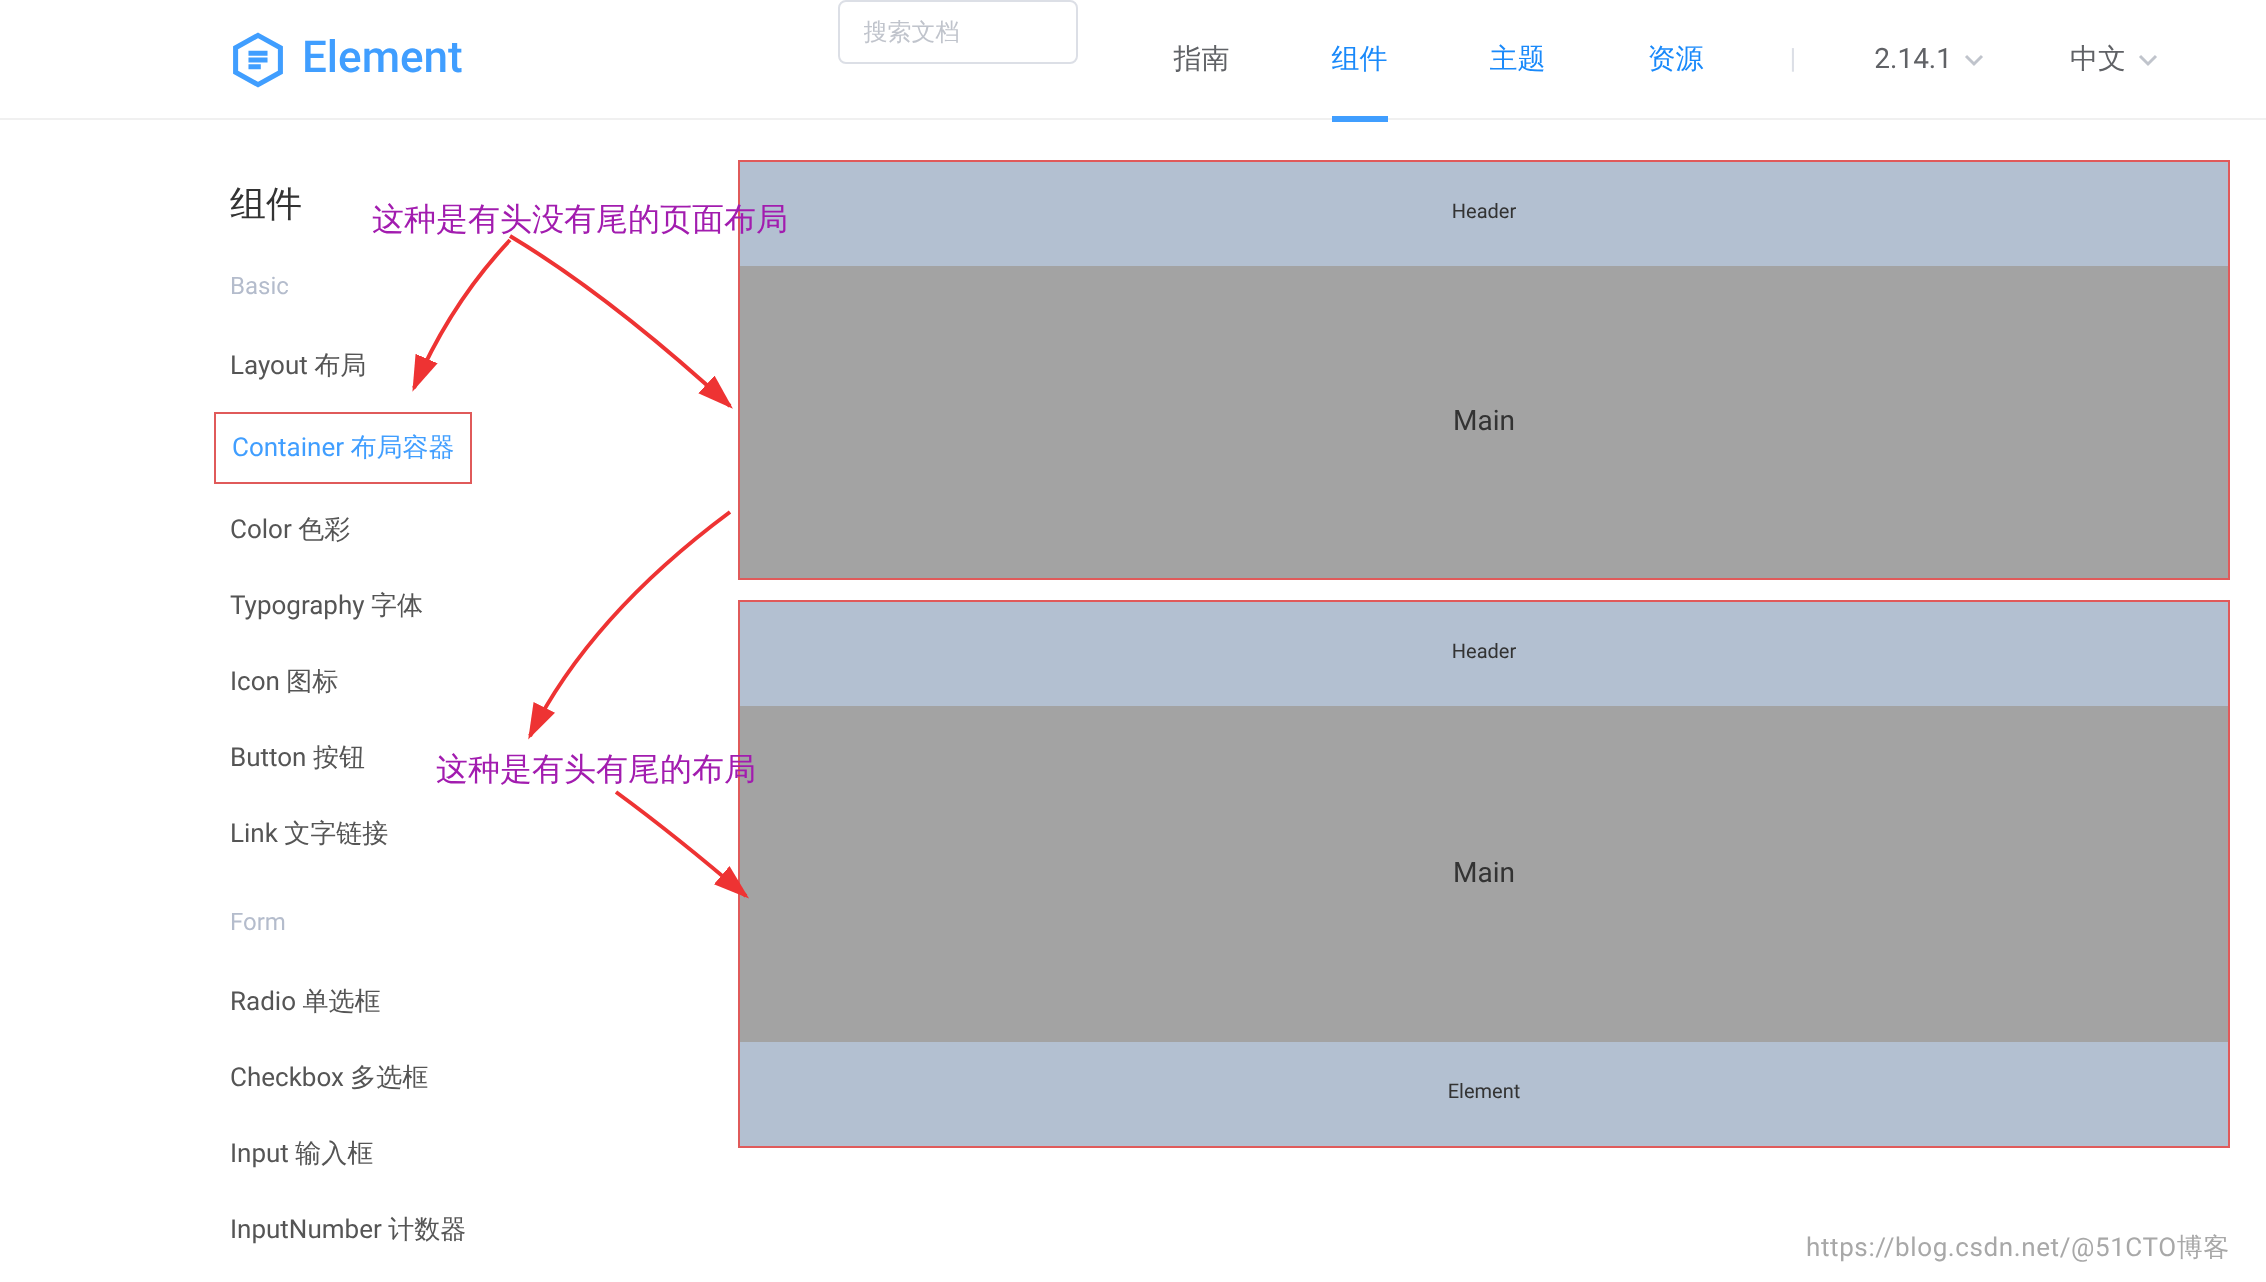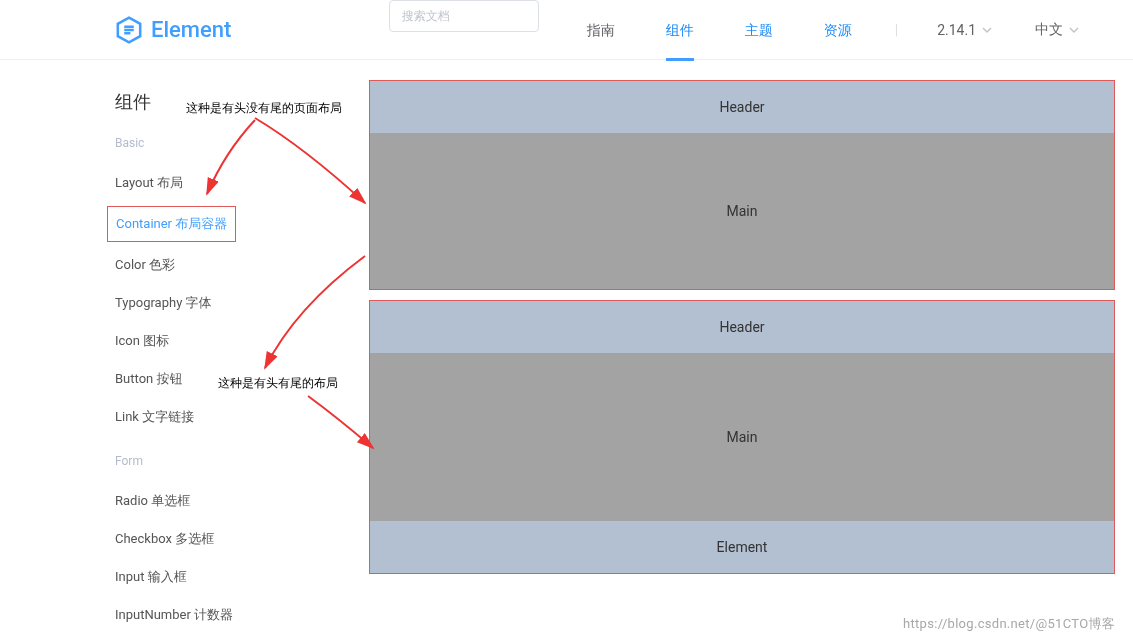--- a/index.html
+++ b/index.html
@@ -1,42 +1,42 @@
 <!DOCTYPE html>
 <html><head>
 <meta charset="utf-8">
 <style>
 *{box-sizing:border-box;margin:0;padding:0}
 body{font-family:-apple-system,BlinkMacSystemFont,"Segoe UI",Roboto,"Helvetica Neue",Arial,sans-serif;font-size:14px;color:#5e6d82;background:#fff;width:1133px;height:641px;overflow:hidden;position:relative}
 .topnav{height:60px;display:flex;padding:0 40px 0 115px;border-bottom:1px solid #f0f0f0}
 .logo{display:flex;align-items:center;gap:8px;color:#409eff;font-size:22px;font-weight:500}
 .logo svg{width:28px;height:28px}
 .spacer{flex:1}
-.search{width:150px;height:32px;border:1px solid #dcdfe6;border-radius:4px;padding:0 12px;font-size:12px;color:#ec4899;margin-right:30px}
+.search{width:120px;height:32px;border:1px solid #dcdfe6;border-radius:4px;padding:0 12px;font-size:12px;color:#ec4899;margin-right:30px}
 .search::placeholder{color:#c0c4cc}
 .nav-links{display:flex;align-items:center;gap:15px}
 .nav-link{padding:0 18px;color:#1989fa;font-size:14px;cursor:pointer;line-height:60px;position:relative}
 .nav-guide{color:#606266}
 .nav-link.active::after{content:"";position:absolute;bottom:-1px;left:18px;right:18px;height:3px;background:#409eff}
 .nav-sep{color:#dcdfe6;margin:0 10px}
 .nav-ver{color:#606266;display:flex;align-items:center;gap:6px;padding:0 14px}
 .chev{width:10px;height:10px}
 .page{display:flex;padding-left:115px}
 .sidebar{width:250px;padding-top:30px;position:relative}
 .sidebar-title{font-size:18px;color:#333;font-weight:500;margin-bottom:22px}
 .group-label{font-size:12px;color:#b4bccc;margin:18px 0 14px}
 .side-item{font-size:13px;color:#555;padding:10px 0;cursor:pointer}
 .side-item.active{color:#409eff;border:1px solid #e05a5a;padding:8px 8px;margin:4px 0 4px -8px;display:inline-block}
 .content{flex:1;padding:20px 18px 20px 4px;position:relative}
 .demo{border:1px solid #e05a5a;margin-bottom:10px;background:#eef2f6}
-.demo-header,.demo-footer{background:#b3c0d1;color:#333;text-align:center;height:52px;line-height:52px;font-size:14px}
+.demo-header,.demo-footer{background:#b3c0d1;color:#333;text-align:center;height:52px;line-height:52px;font-size:10px}
 .demo-main{background:#a3a3a3;color:#333;text-align:center;font-size:14px}
 .demo1 .demo-main{height:156px;line-height:156px}
 .demo2 .demo-main{height:168px;line-height:168px}
-.annot{position:absolute;color:#000000;font-size:12px;white-space:nowrap}
+.annot{position:absolute;color:#a21caf;font-size:16px;white-space:nowrap}
 .arrow{position:absolute;pointer-events:none}
 .watermark{position:absolute;right:18px;bottom:8px;color:#bfbfbf;font-size:13px;letter-spacing:.3px}
 .watermark span{color:#a8a8a8}
 </style>
 </head>
 <body>
 
 <div class="topnav">
   <div class="logo">
     <svg viewBox="0 0 100 100">

